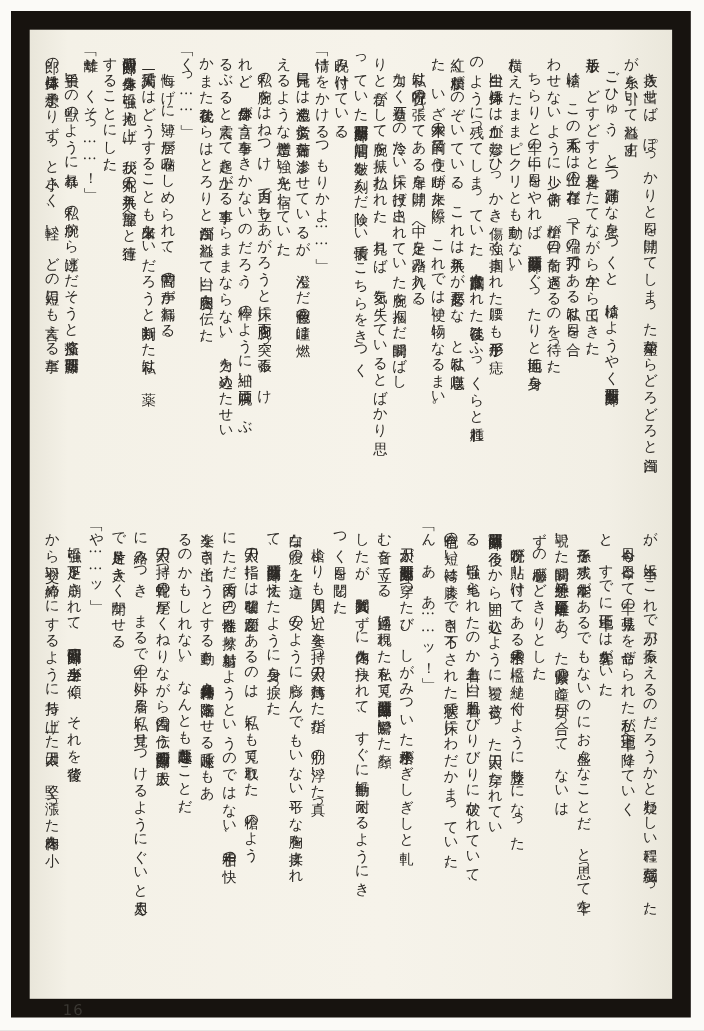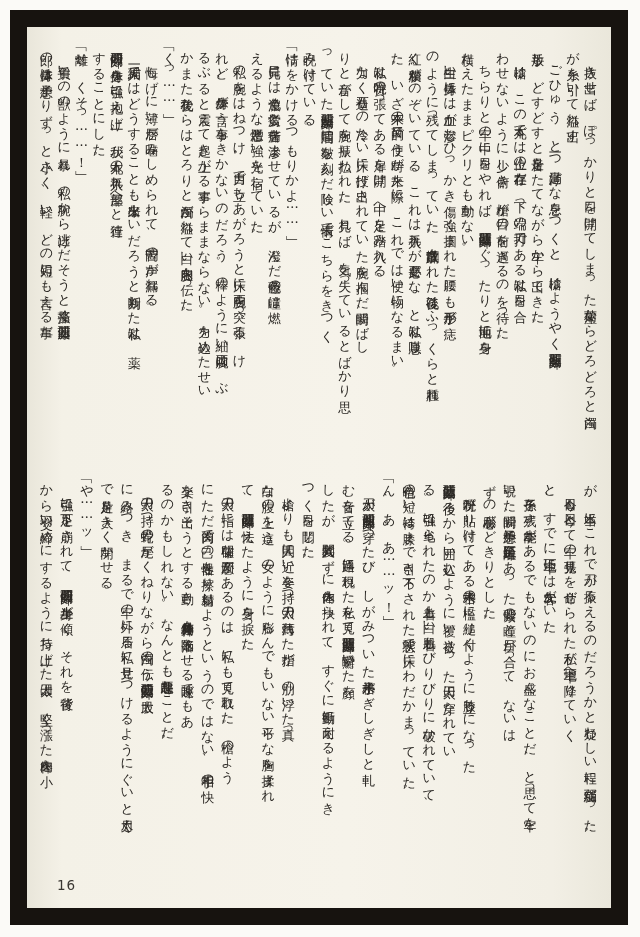--- a/index.html
+++ b/index.html
@@ -33,21 +33,21 @@
     writing-mode:vertical-rl;
     text-orientation:upright;
     white-space:nowrap;
     font-size:13px;
     letter-spacing:0.35px;
     line-height:1;
     color:#2b2824;
   }
   .page-number {
     position:absolute;
-    left:30px; top:850px;
+    left:30px; top:884px;
     font-size:13.5px;
     color:#3a3732;
     font-family:"DejaVu Sans", sans-serif;
     letter-spacing:1px;
   }
 </style>
 </head>
 <body>
 
 <div class="scan">

